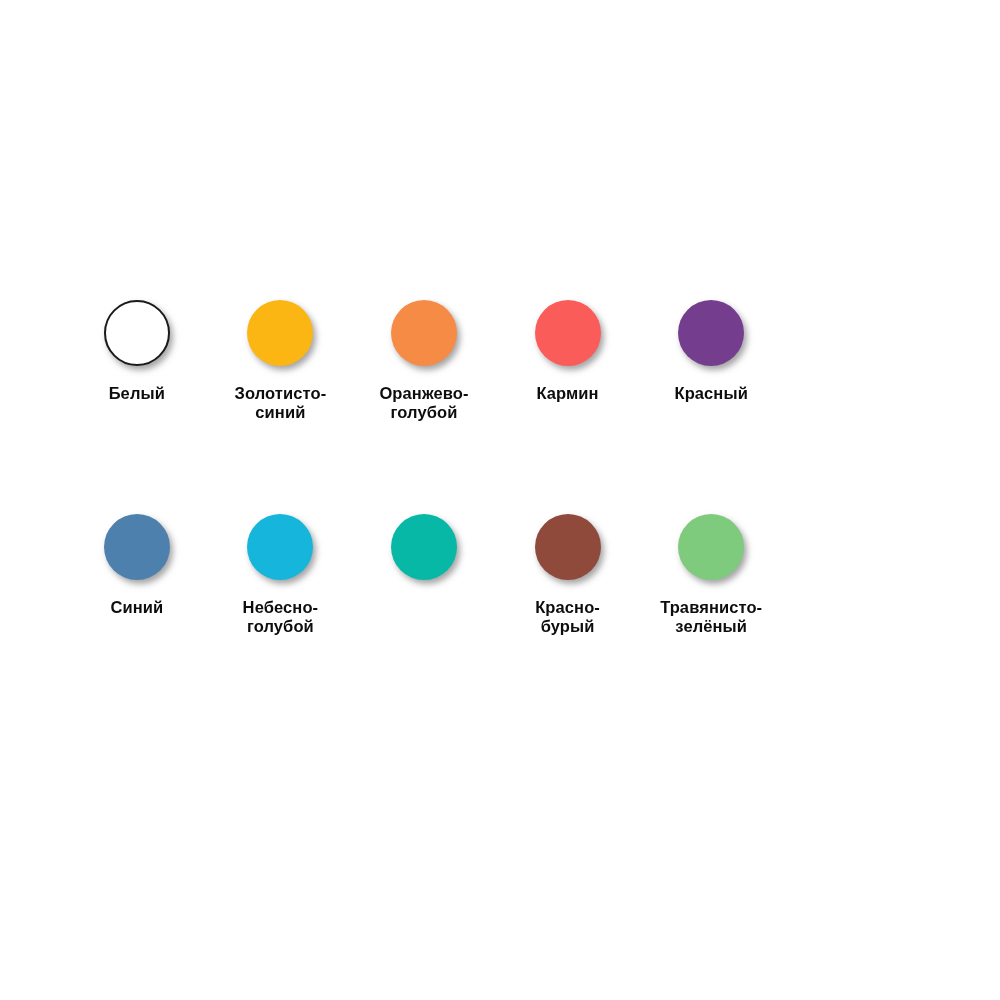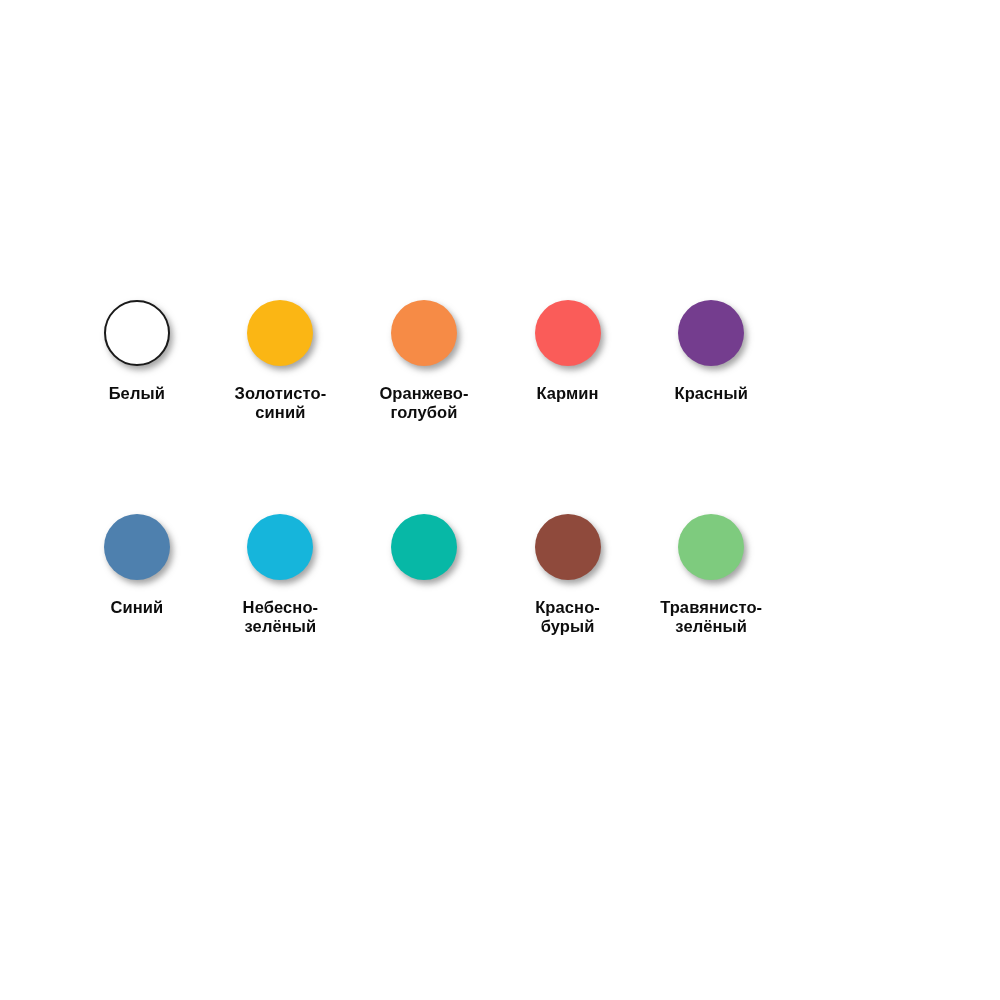--- a/index.html
+++ b/index.html
@@ -102,21 +102,21 @@
     </div>
 
     <div class="swatch-row">
       <div class="swatch">
         <div class="swatch-dot" style="background-color: rgb(78, 128, 174);"></div>
         <div class="swatch-label">Синий</div>
       </div>
       <div class="swatch">
         <div class="swatch-dot" style="background-color: rgb(22, 181, 219);"></div>
         <div class="swatch-label">Небесно-
-зелёный</div>
+голубой</div>
       </div>
       <div class="swatch">
         <div class="swatch-dot" style="background-color: rgb(7, 184, 166);"></div>
       </div>
       <div class="swatch">
         <div class="swatch-dot" style="background-color: rgb(143, 74, 60);"></div>
         <div class="swatch-label">Красно-
 бурый</div>
       </div>
       <div class="swatch">

